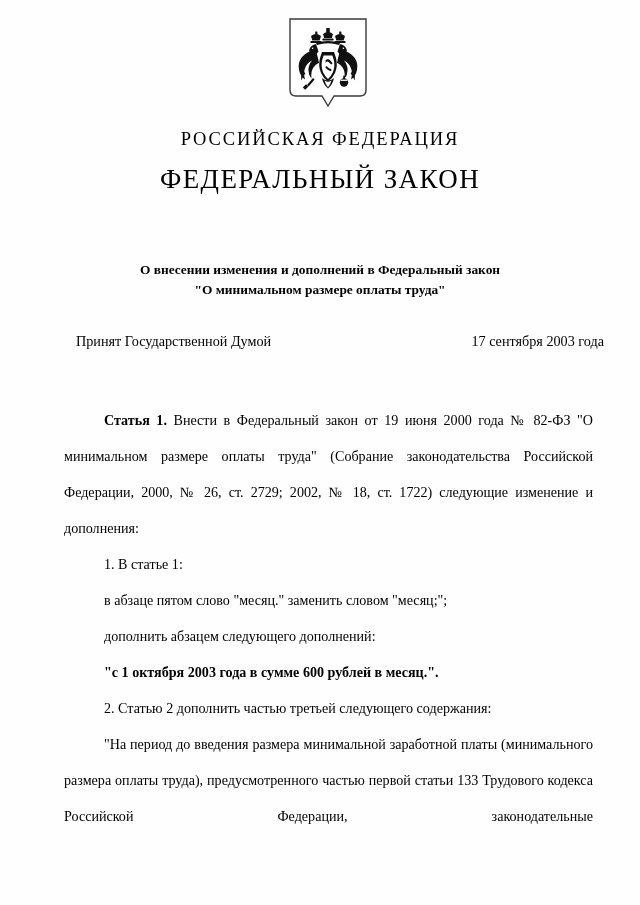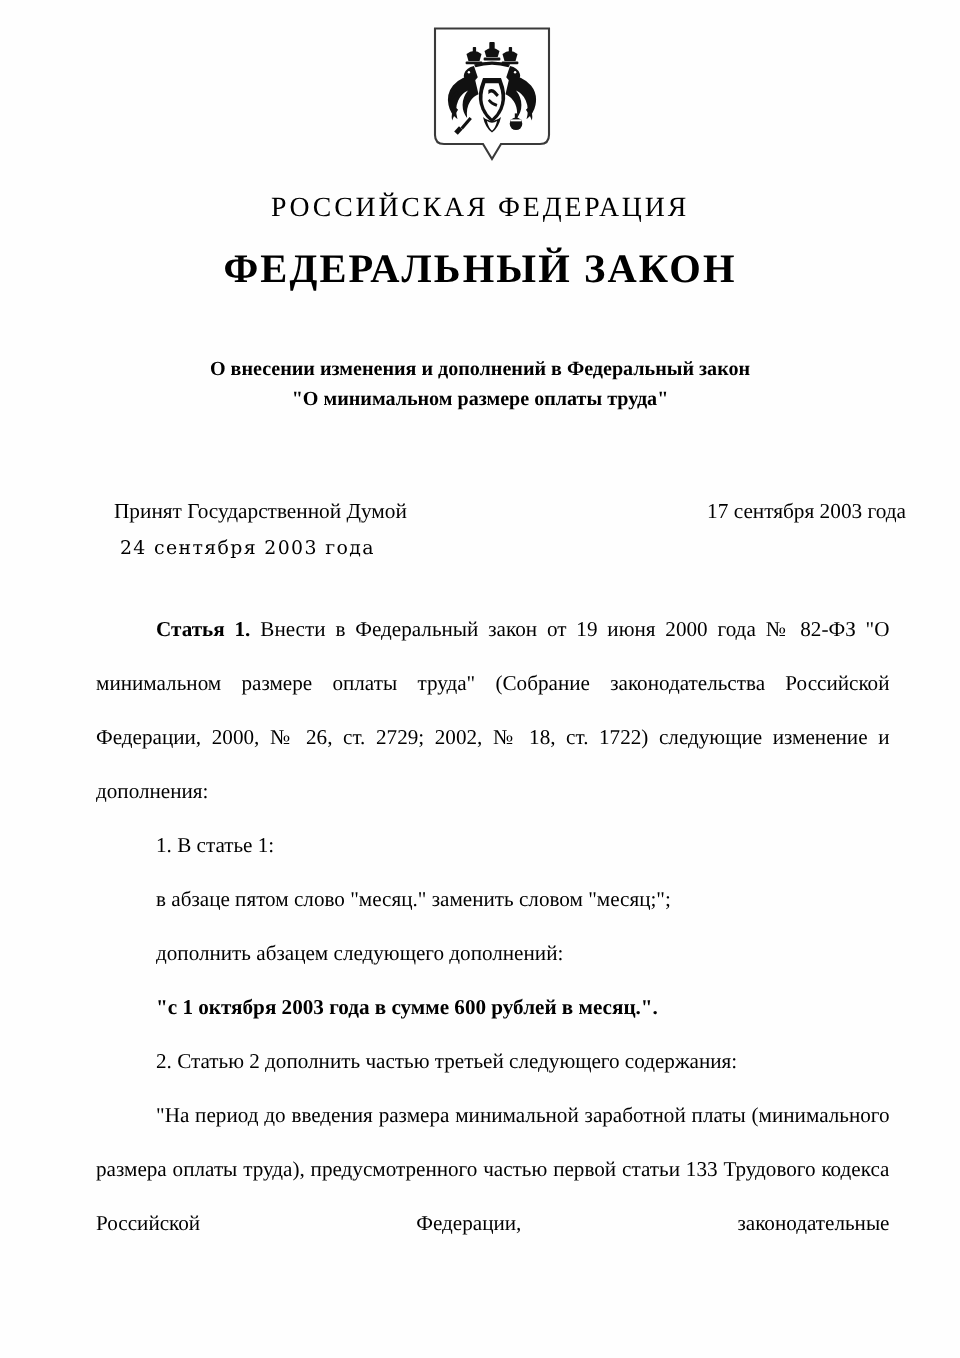--- a/index.html
+++ b/index.html
@@ -44,31 +44,31 @@
   .title-country {
     font-size: 18.5px;
     letter-spacing: 1.9px;
     font-weight: 400;
     line-height: 1.2;
     white-space: nowrap;
   }
   .title-law {
     font-size: 27px;
     letter-spacing: 1.4px;
-    font-weight: 700;
+    font-weight: 400;
     line-height: 1.2;
     margin-top: 13px;
     white-space: nowrap;
     text-align: center;
   }
 
   .subtitle-block {
     position: absolute;
     left: 0;
-    top: 236px;
+    top: 260px;
     width: 640px;
     text-align: center;
     font-weight: bold;
     font-size: 13.4px;
     line-height: 20px;
   }
   .subtitle-line { white-space: nowrap; }
 
   
   .adoption {
@@ -177,21 +177,20 @@
     <div class="subtitle-line">О внесении изменения и дополнений в Федеральный закон</div>
     <div class="subtitle-line">"О минимальном размере оплаты труда"</div>
   </div>
 
   <div class="adoption">
     <div class="adoption-row first">
       <span class="adopt-label">Принят Государственной Думой</span>
       <span class="adopt-date">17 сентября 2003 года</span>
     </div>
     <div class="adoption-row second">
-      <span class="adopt-date">24 сентября 2003 года</span>
     </div>
   </div>
 
   <div class="body-text">
 
     <p class="para">
       <b class="run">Статья 1.</b><span> Внести в Федеральный закон от 19 июня 2000 года № 82-ФЗ "О минимальном размере оплаты труда" (Собрание законодательства Российской Федерации, 2000, № 26, ст. 2729; 2002, № 18, ст. 1722) следующие изменение и дополнения:</span>
     </p>
 
     <p class="para">1. В статье 1:</p>

